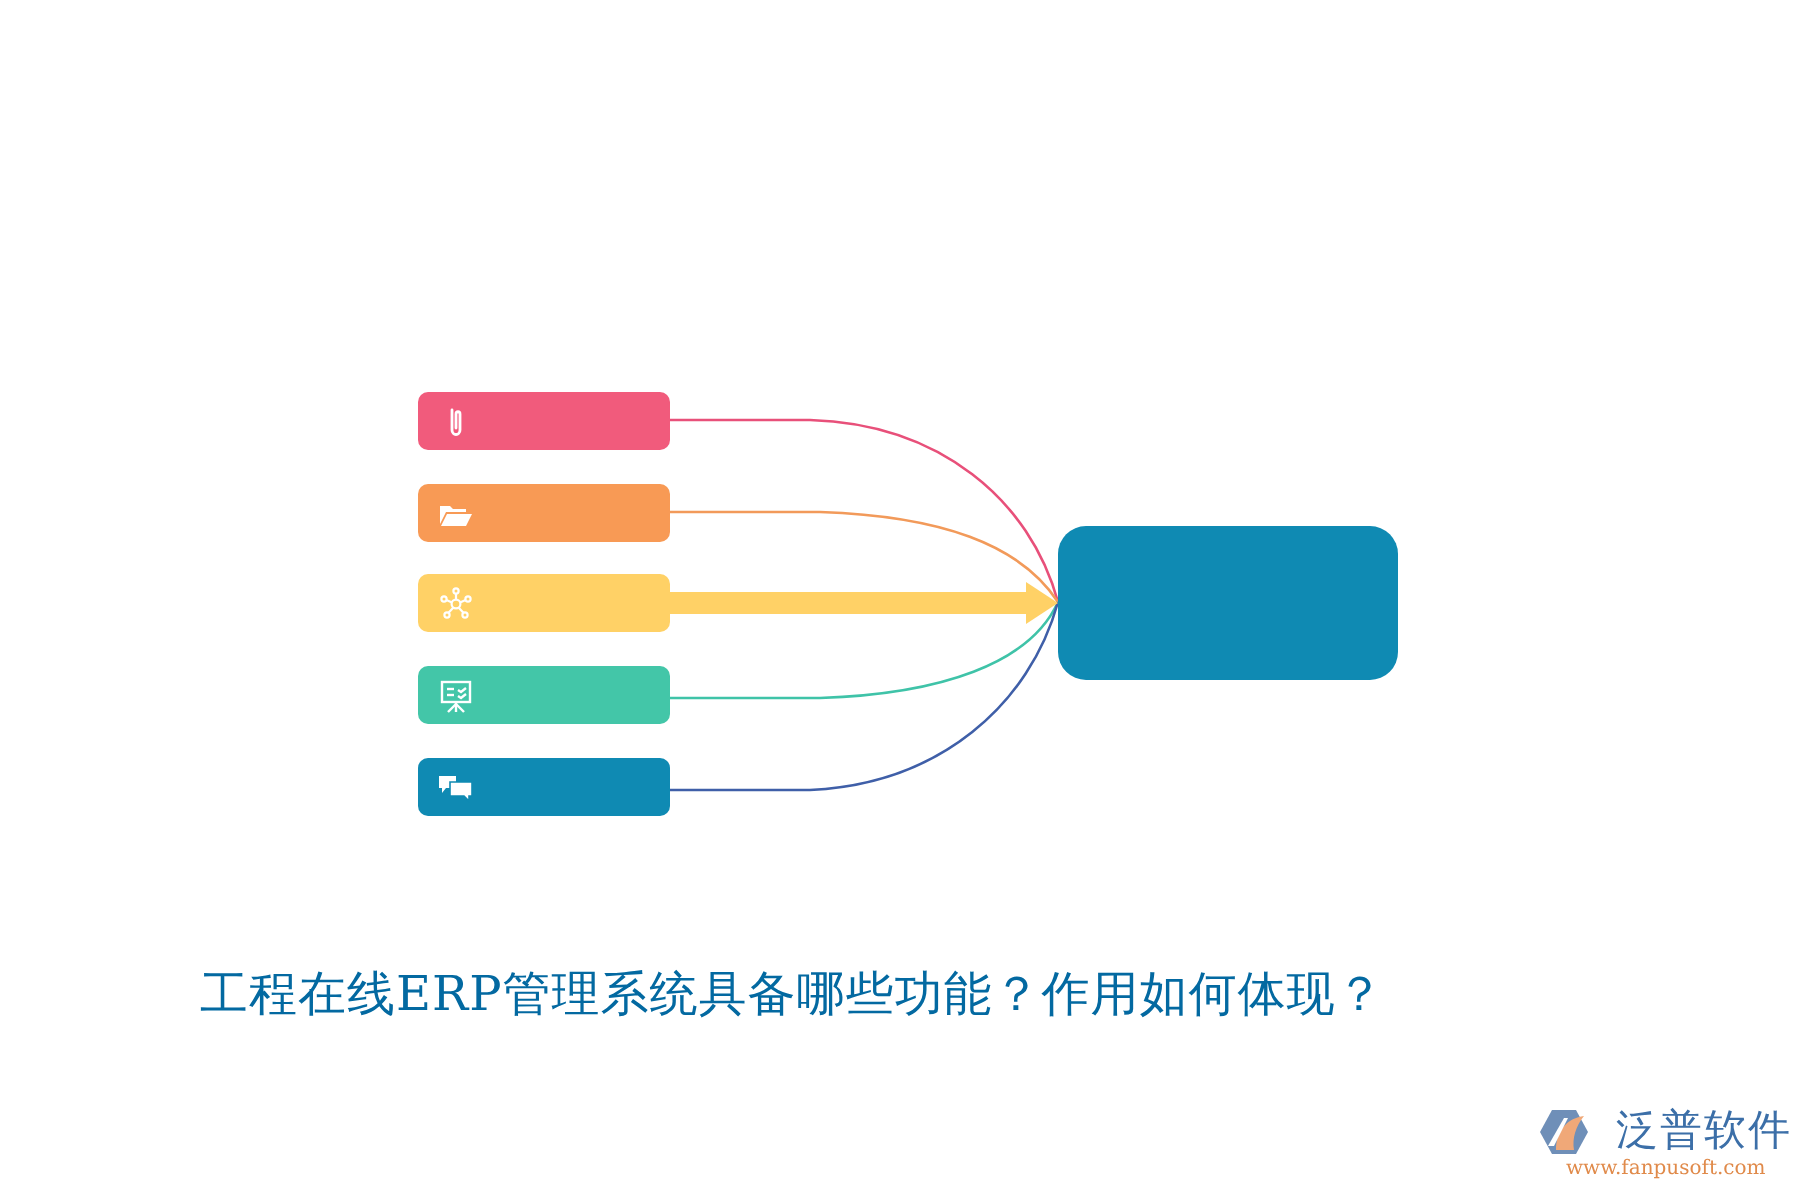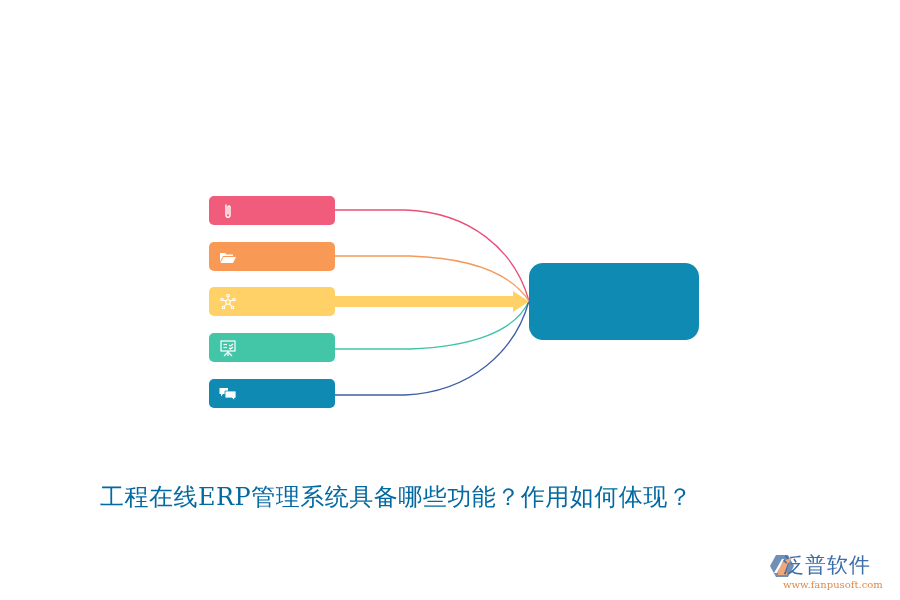--- a/index.html
+++ b/index.html
@@ -18,21 +18,21 @@
       position: absolute; left: 529px; top: 263px; width: 170px; height: 77px;
       border-radius: 14px; background: #0f8ab3;
     }
     .caption {
       position: absolute; left: 100px; top: 481px;
       font-family: "DejaVu Serif", serif; font-size: 24px; color: #0369a1;
       letter-spacing: 0.5px; white-space: nowrap;
     }
     .logo { position: absolute; left: 768px; top: 551px; width: 130px; height: 46px; }
     .logo-name {
-      position: absolute; left: 15px; top: 0px; font-size: 21px; color: #3c6fa8;
+      position: absolute; left: 40px; top: 0px; font-size: 21px; color: #3c6fa8;
       font-family: "DejaVu Sans", sans-serif; letter-spacing: 1px; white-space: nowrap;
     }
     .logo-url {
       position: absolute; left: 15px; top: 28px; font-size: 10px; color: #e08a4a;
       font-family: "DejaVu Serif", serif; white-space: nowrap;
     }
     .logo-mark { position: absolute; left: 0; top: 2px; width: 28px; height: 26px; }
   </style>
 </head>
 <body>

